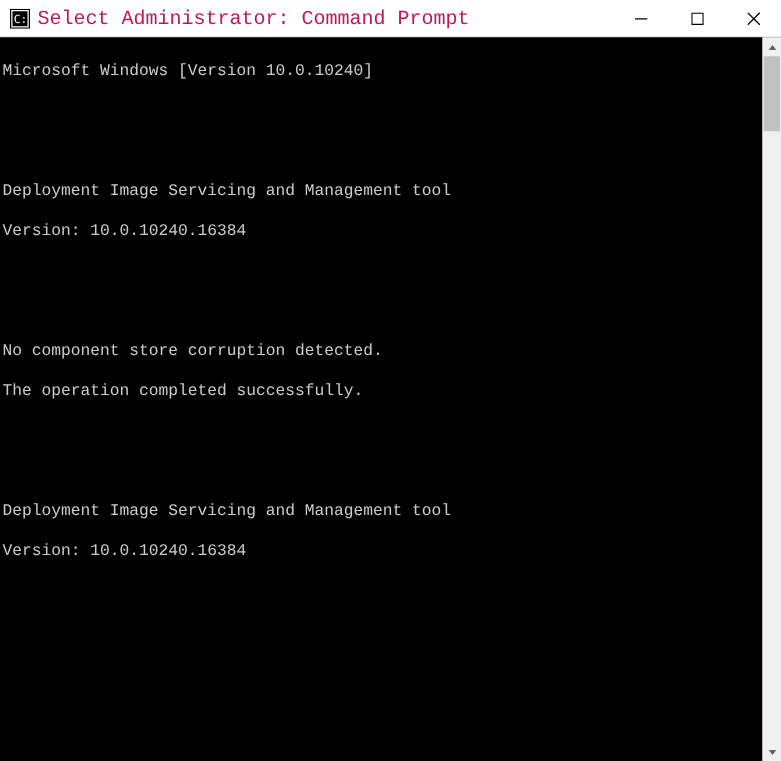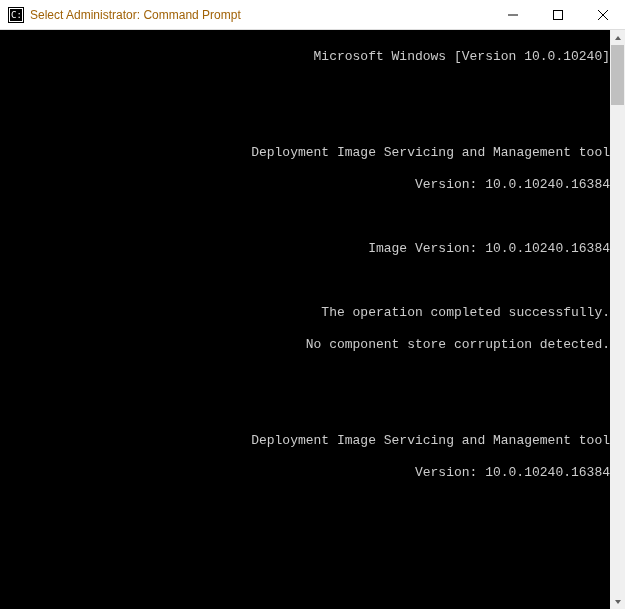--- a/index.html
+++ b/index.html
@@ -20,23 +20,23 @@
 .tb-icon {
   width: 16px;
   height: 16px;
   margin: 0 6px 0 8px;
   display: flex;
   align-items: center;
   justify-content: center;
 }
 .tb-title {
   flex: 1;
-  font-family: Liberation Sans, sans-serif;
-  font-size: 12px;
-  color: #a16207;
+  font-family: Liberation Mono, monospace;
+  font-size: 16px;
+  color: #be185d;
   white-space: nowrap;
   overflow: hidden;
 }
 .tb-controls { display: flex; height: 100%; }
 .tb-btn {
   width: 45px;
   height: 100%;
   display: flex;
   align-items: center;
   justify-content: center;
@@ -86,21 +86,21 @@
   justify-content: center;
   background: #f0f0f0;
 }
 .sb-up { top: 0; }
 .sb-down { bottom: 0; }
 .hl {
   border: 2px solid #d02020;
   padding: 0 2px;
   display: inline-block;
 }
-.line { min-height: 16px; text-align: right; }
+.line { min-height: 16px; }
 </style>
 </head>
 <body>
 
 <div class="titlebar">
   <span class="tb-icon">
     <svg viewBox="0 0 16 16">
         <rect x="0" y="0" width="16" height="16" fill="#000"></rect>
         <rect x="1" y="1" width="14" height="14" fill="#fff"></rect>
         <rect x="2" y="2" width="12" height="12" fill="#000"></rect>
@@ -129,24 +129,23 @@
 </div>
 
 <div class="console-wrap">
   <div class="console">
 <div class="line">Microsoft Windows [Version 10.0.10240]</div>
 <div class="line"></div>
 <div class="line"></div>
 <div class="line">Deployment Image Servicing and Management tool</div>
 <div class="line">Version: 10.0.10240.16384</div>
 <div class="line"></div>
-<div class="line">Image Version: 10.0.10240.16384</div>
 <div class="line"></div>
+<div class="line">No component store corruption detected.</div>
 <div class="line">The operation completed successfully.</div>
-<div class="line">No component store corruption detected.</div>
 <div class="line"></div>
 <div class="line"></div>
 <div class="line">Deployment Image Servicing and Management tool</div>
 <div class="line">Version: 10.0.10240.16384</div>
 <div class="line"></div>
 
 
 
 
 

